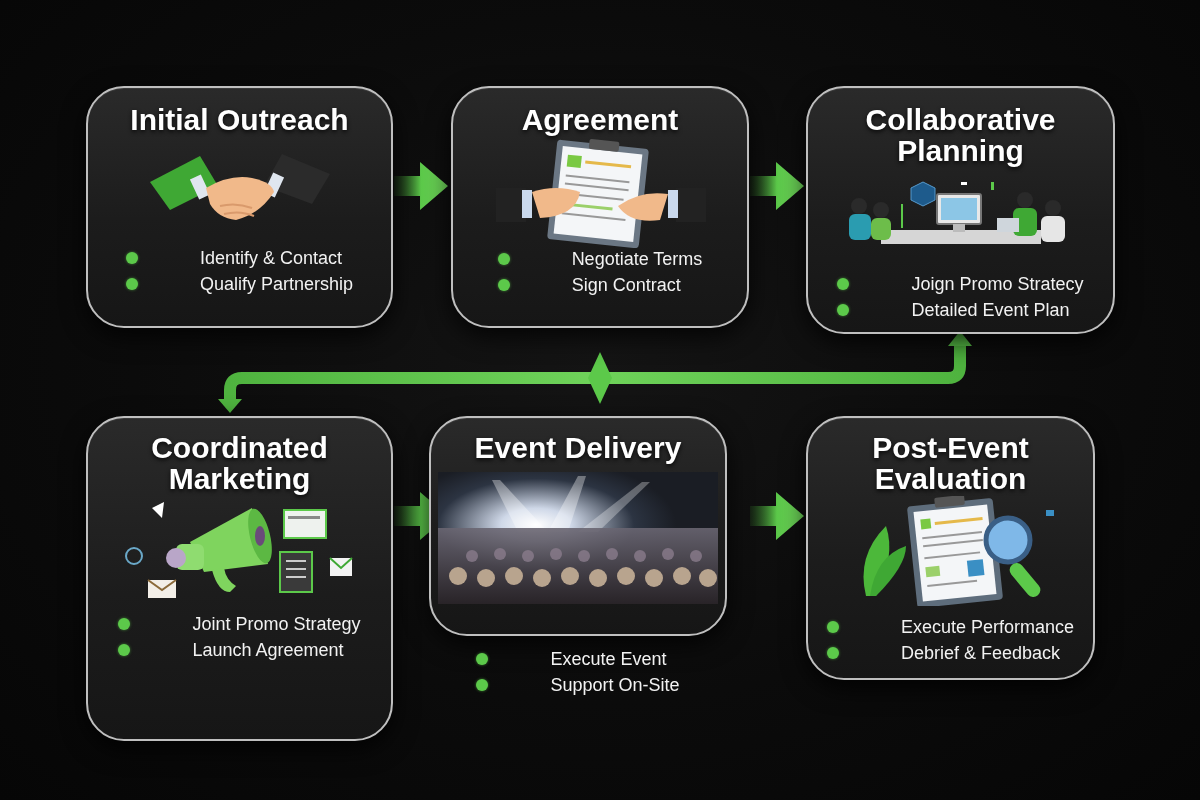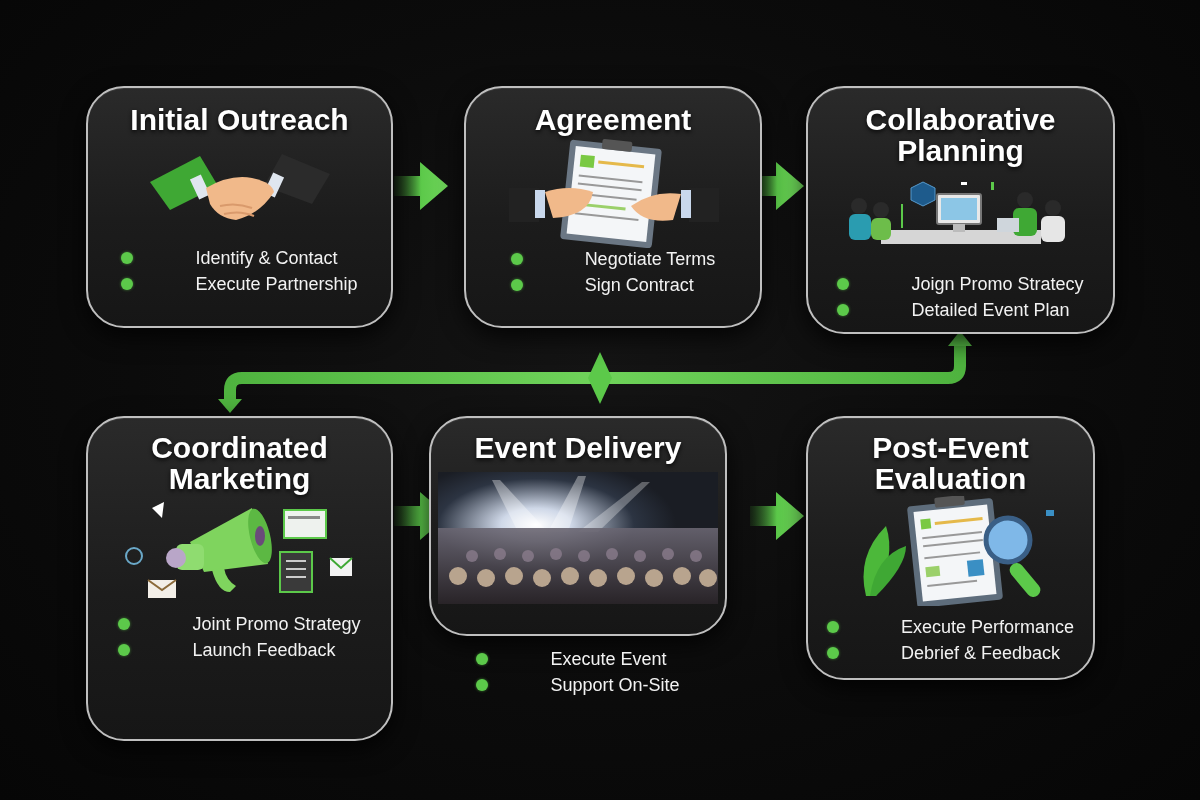--- a/index.html
+++ b/index.html
@@ -82,27 +82,27 @@
     </svg>
   </div>
   <div class="bullets" style="top:157px;">
     <ul>
       <li>
           <span class="dot"></span>
           <span>Identify &amp; Contact</span>
         </li>
       <li>
           <span class="dot"></span>
-          <span>Execute Partnership</span>
-        </li>
-    </ul>
-  </div>
-</div>
-
-<div class="card" style="left:451px;top:86px;width:298px;height:242px;margin-left:13px;">
+          <span>Qualify Partnership</span>
+        </li>
+    </ul>
+  </div>
+</div>
+
+<div class="card" style="left:451px;top:86px;width:298px;height:242px;">
   <div class="title" style="top:16px;">Agreement</div>
   <div class="illus" style="top:50px;height:110px;">
     <svg width="220" height="110" viewBox="0 0 220 110">
       <rect x="62" y="6" width="92" height="100" rx="4" fill="#6b7784" transform="rotate(6 108 56)"></rect>
       <rect x="68" y="12" width="80" height="88" fill="#f4f6f8" transform="rotate(6 108 56)"></rect>
       <rect x="94" y="2" width="30" height="10" rx="2" fill="#555" transform="rotate(6 108 56)"></rect>
       <g transform="rotate(6 108 56)">
         <rect x="74" y="20" width="14" height="12" fill="#7ac943"></rect>
         <rect x="92" y="24" width="46" height="3" fill="#e5b94a"></rect>
         <rect x="74" y="40" width="64" height="2" fill="#999"></rect>
@@ -197,21 +197,21 @@
     </svg>
   </div>
   <div class="bullets" style="top:193px;justify-content:flex-end;">
     <ul>
       <li>
           <span class="dot"></span>
           <span>Joint Promo Strategy</span>
         </li>
       <li>
           <span class="dot"></span>
-          <span>Launch Feedback</span>
+          <span>Launch Agreement</span>
         </li>
     </ul>
   </div>
 </div>
 
 <div class="card" style="left:429px;top:416px;width:298px;height:220px;">
   <div class="title" style="top:14px;">Event Delivery</div>
   <div class="illus" style="top:54px;height:132px;">
     <svg width="280" height="132" viewBox="0 0 280 132">
       <defs>

